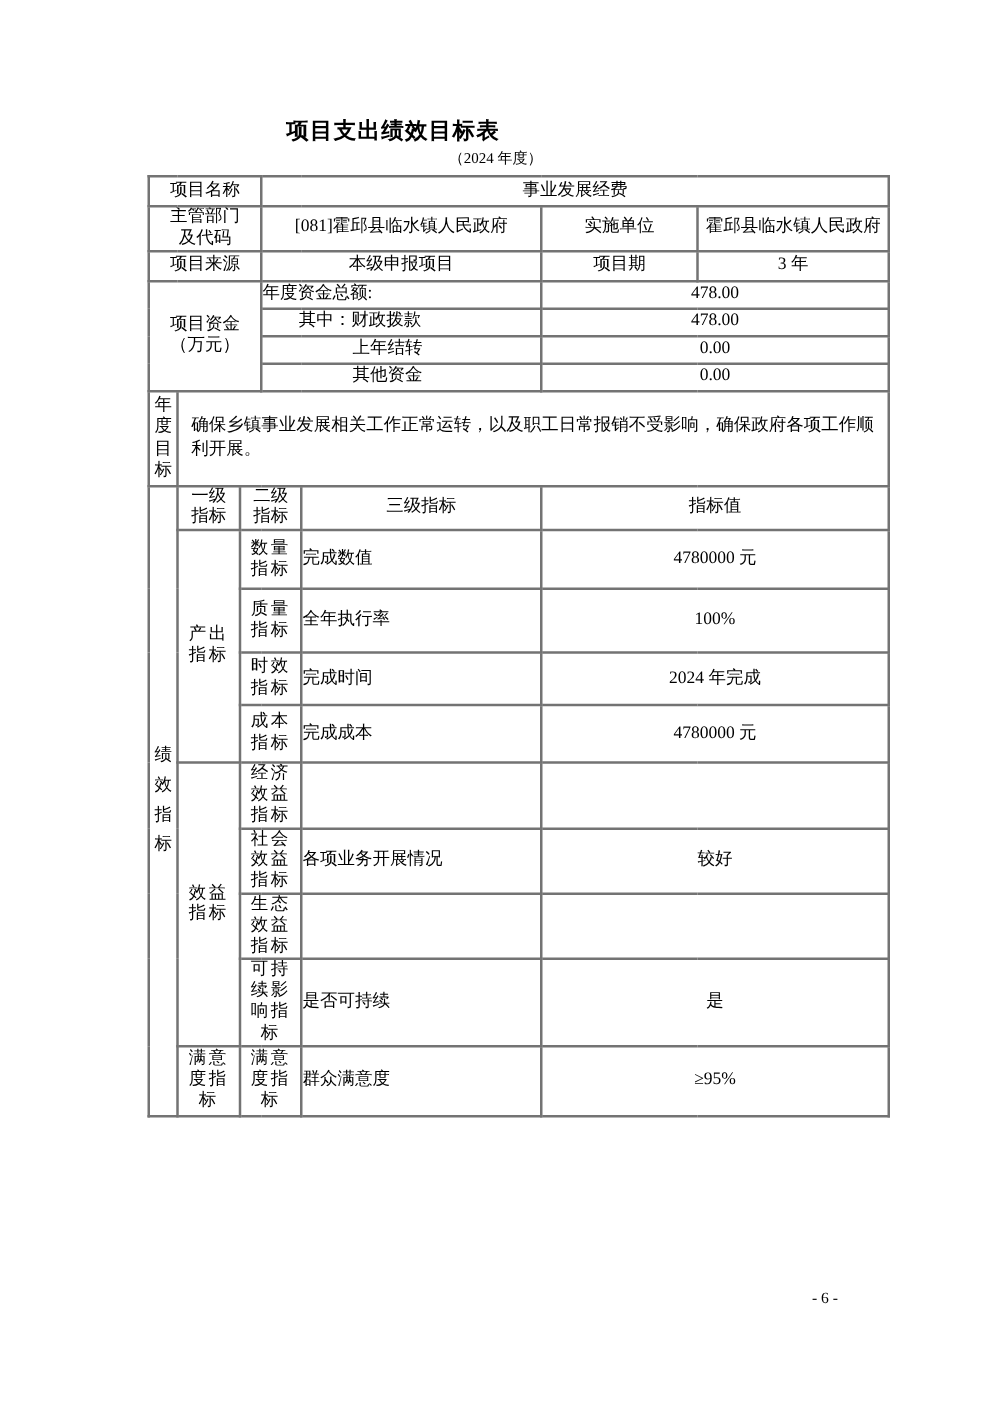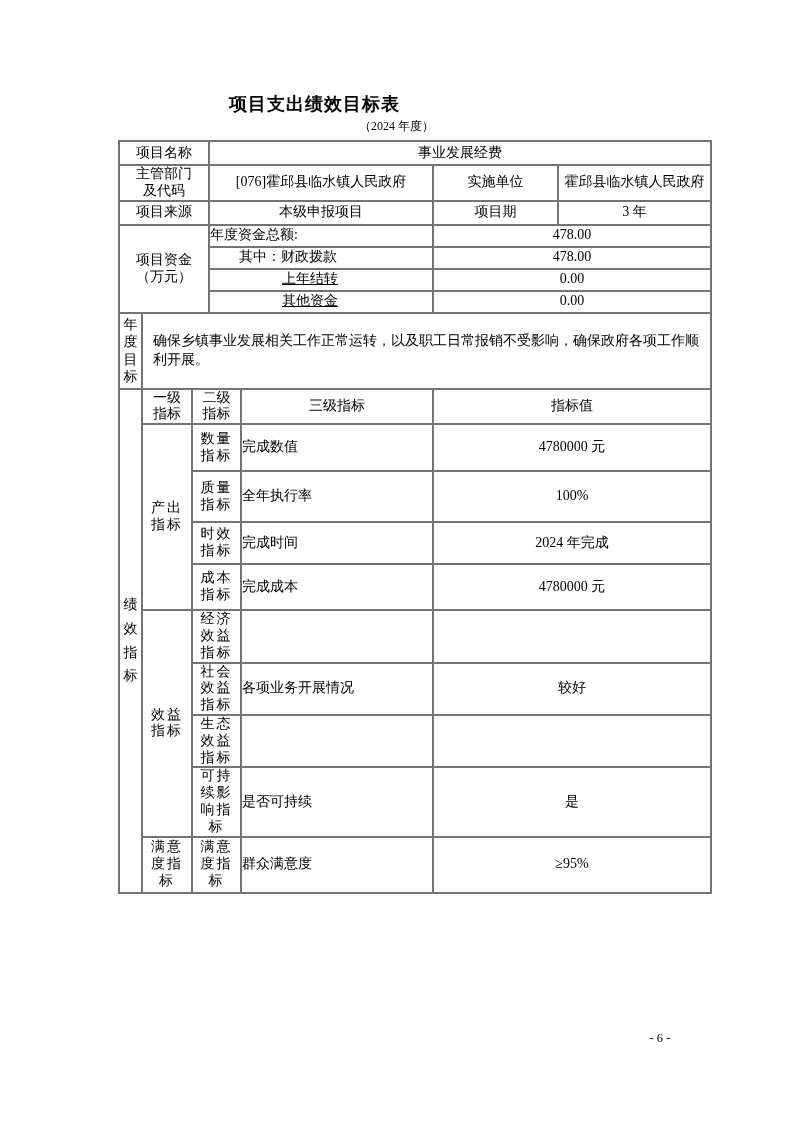--- a/index.html
+++ b/index.html
@@ -26,21 +26,21 @@
     border:2px solid #737373; font-size:14px; line-height:1.2;
     vertical-align:middle; overflow:hidden; word-break:break-all;
   }
   .c  { text-align:center; }
   .pre { white-space:pre-line; }
   .narrow { padding:0 6px; }
   .sp { letter-spacing:2px; }
   .l3 { text-align:left; padding-left:0; padding-right:4px; }
   .ind1 { }
   .ind2 { padding-left:29px; }
-  .ind3 { padding-left:72px;text-decoration:underline; }
+  .ind3 { padding-left:72px; }
   .vert { text-align:center; padding:2px 0; line-height:1.25; }
   .vert-loose { line-height:1.7; }
   .goal { text-align:left; padding:4px 10px; line-height:1.35; vertical-align:middle; }
   tr.h24{height:24px} tr.h32{height:32px} tr.h22{height:22px} tr.h70{height:70px}
   tr.h47{height:47px} tr.h51{height:51px} tr.h42{height:42px} tr.h46{height:46px}
   tr.h50{height:50px} tr.h44{height:44px} tr.h43{height:43px} tr.h57{height:57px}
   tr.h56{height:56px}
   .page-number {
     position:absolute; top:1031px; left:596px; width:128px;
     text-align:center; font-size:12.5px;
@@ -65,21 +65,21 @@
 
   <tbody>
       <tr class="h24">
     <td colspan="3" class="c">项目名称</td>
     <td colspan="4" class="c">事业发展经费</td>
   </tr>
 
   <tr class="h32">
     <td colspan="3" class="c pre">主管部门
 及代码</td>
-    <td colspan="2" class="c">[076]霍邱县临水镇人民政府</td>
+    <td colspan="2" class="c">[081]霍邱县临水镇人民政府</td>
     <td class="c">实施单位</td>
     <td class="c">霍邱县临水镇人民政府</td>
   </tr>
 
   <tr class="h24">
     <td colspan="3" class="c">项目来源</td>
     <td colspan="2" class="c">本级申报项目</td>
     <td class="c">项目期</td>
     <td class="c">3 年</td>
   </tr>

